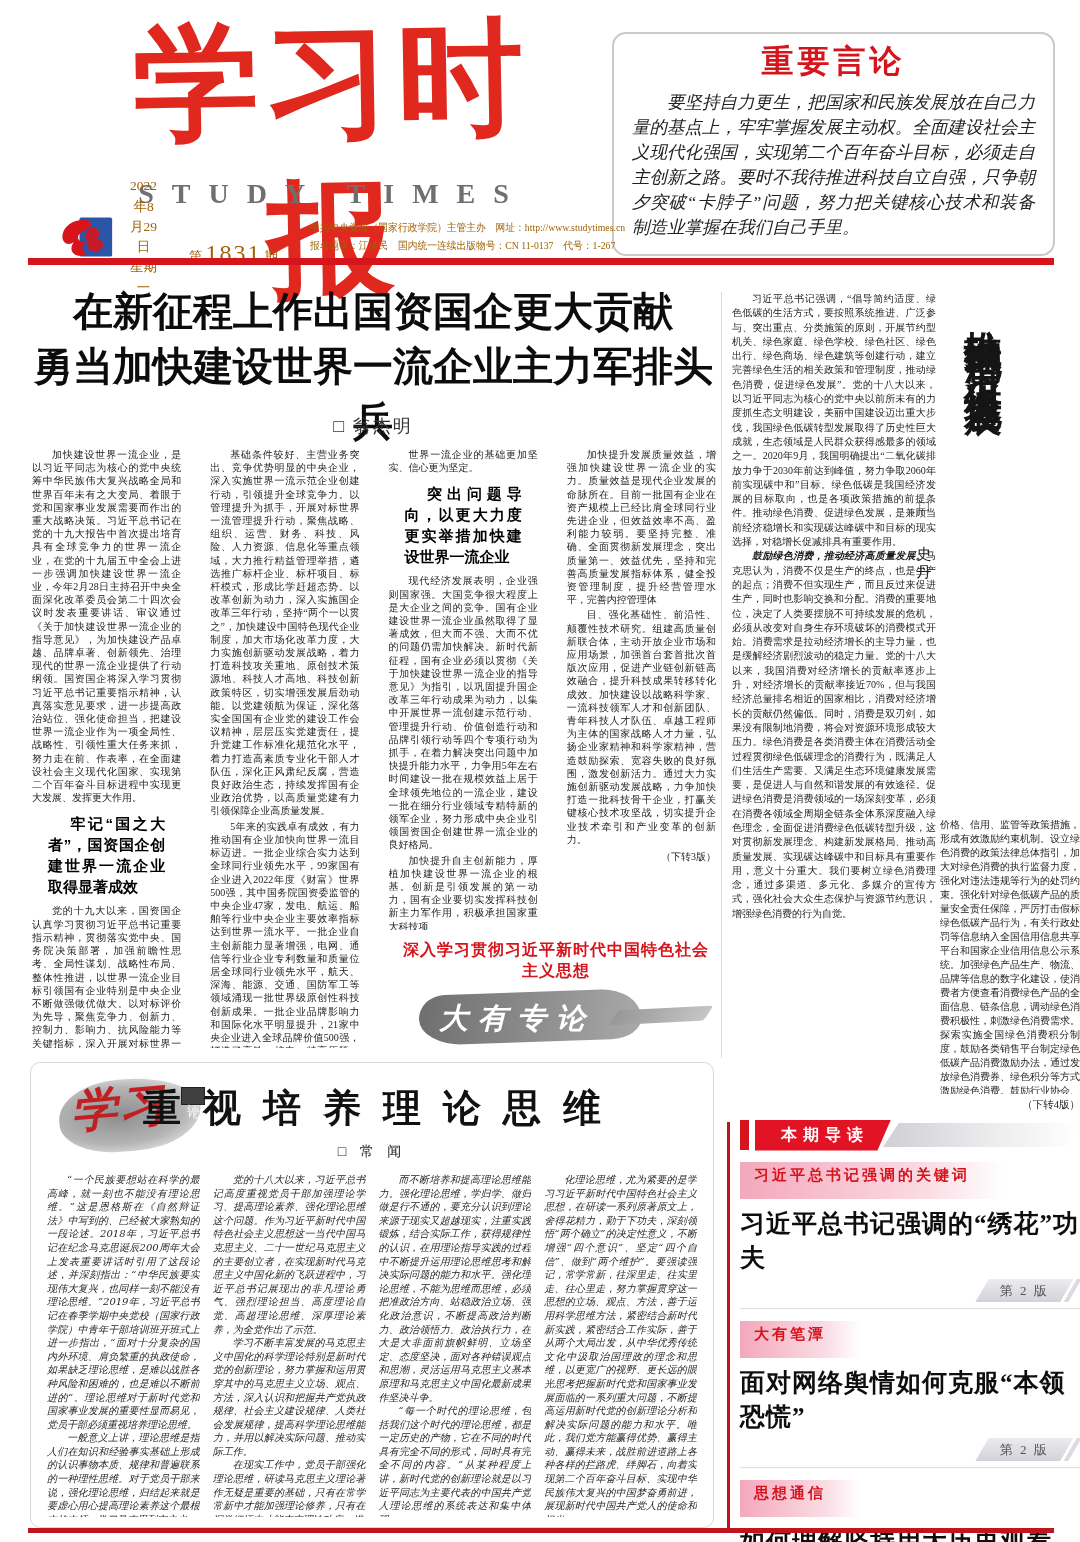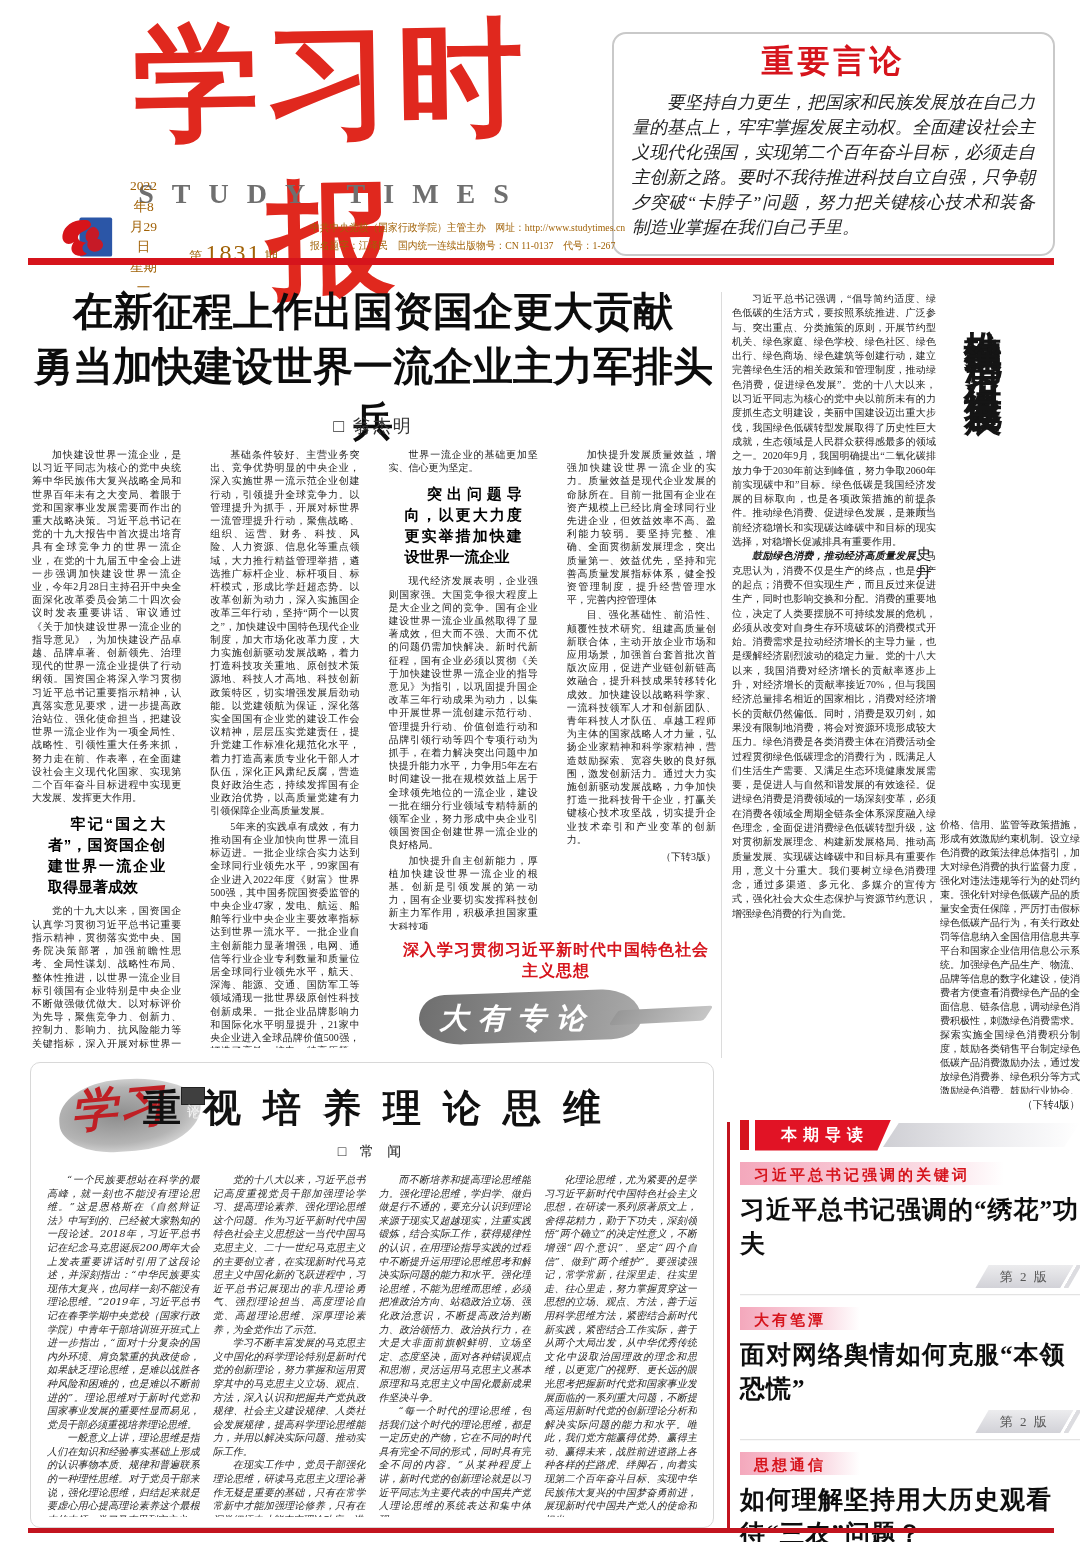--- a/index.html
+++ b/index.html
@@ -98,21 +98,21 @@
   .guide-header{display:flex;align-items:center;height:30px;}
   .guide-square{width:9px;height:30px;background:#d6141c;margin-right:6px;}
   .guide-title{background:#e11325;color:#fff;font-family:"Liberation Sans",sans-serif;font-weight:700;
     font-size:16px;letter-spacing:6px;padding:5px 22px 5px 26px;clip-path:polygon(0 0,100% 0,90% 100%,0 100%);}
   .guide-ribbon{flex:1;height:24px;margin-left:-8px;
     background:linear-gradient(90deg,#cfcfd4,#ececef 55%,rgba(240,240,243,0));
     clip-path:polygon(8% 0,100% 0,92% 100%,0 100%);}
   .guide-item{margin-top:12px;}
   .guide-tag{display:inline-block;background:linear-gradient(90deg,#f4a8bc,#fadbe4 70%,rgba(250,219,228,0));
     color:#d6141c;font-family:"Liberation Sans",sans-serif;font-weight:700;font-size:15px;
-    padding:4px 34px 0 14px;letter-spacing:3px;}
+    padding:4px 34px 14px 14px;letter-spacing:3px;}
   .guide-headline{font-weight:700;font-size:25px;color:#0e0e0e;margin-top:8px;letter-spacing:1px;line-height:1.36;}
   .guide-page{text-align:right;margin-top:4px;}
   .badge{display:inline-block;transform:skewX(-30deg);background:linear-gradient(180deg,#ececee,#d2d2d8);
     padding:2px 18px;margin-right:10px;border-right:3px solid #fff;box-shadow:5px 0 0 #dcdce0;}
   .badge>span{display:inline-block;transform:skewX(30deg);font-size:13px;color:#555;letter-spacing:2px;}
   .guide-sep{margin-top:6px;border-top:1px solid #e3e3e3;box-shadow:0 1px 0 #f8f8f8;}
 
   .bottom-rule{position:absolute;left:28px;top:1528px;width:1026px;height:5px;background:#c2141f;}
 </style>
 </head>

